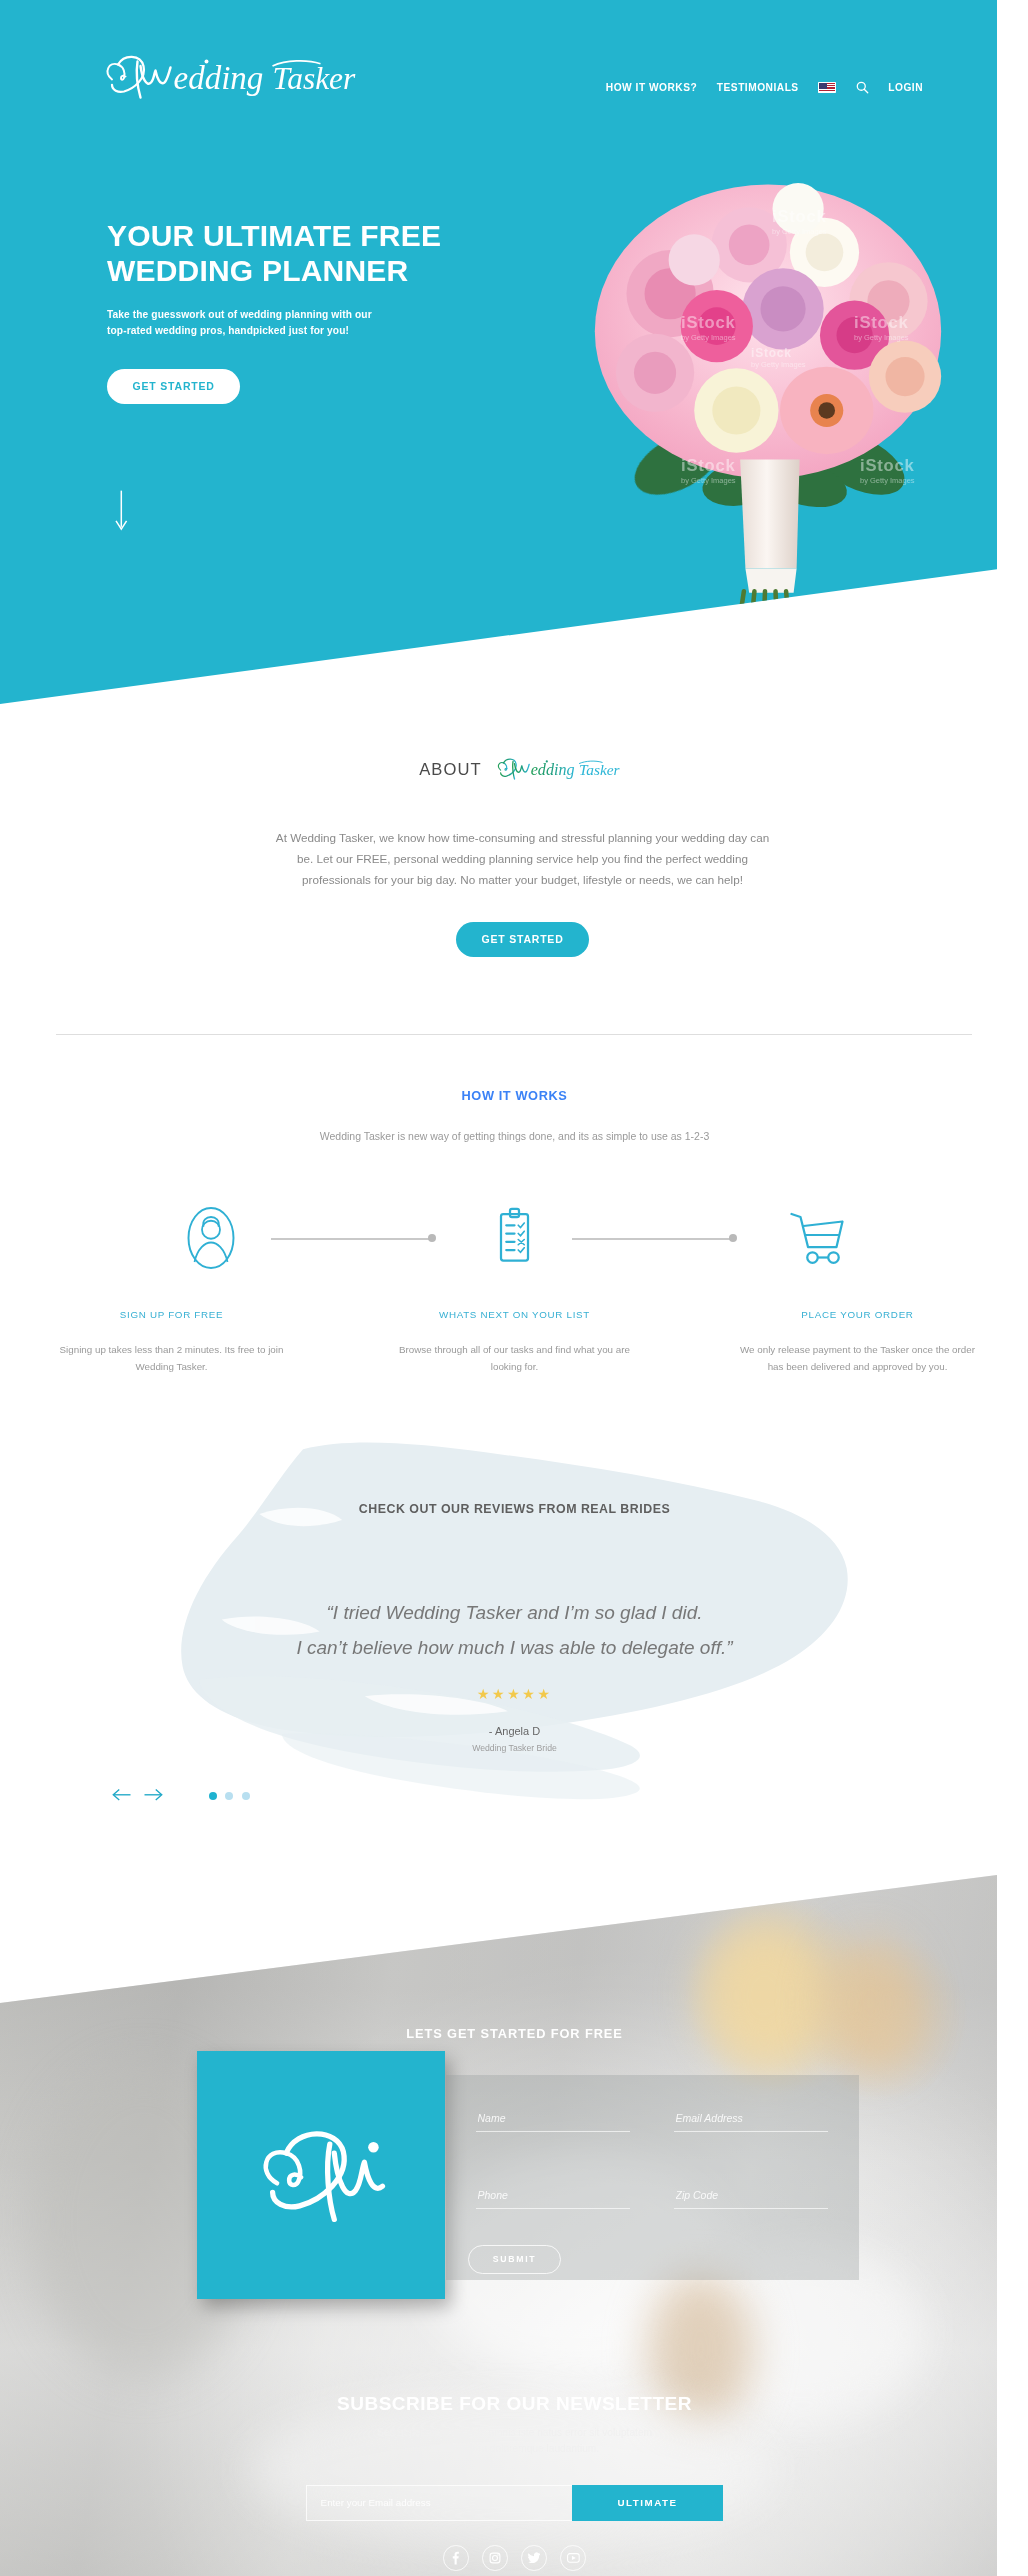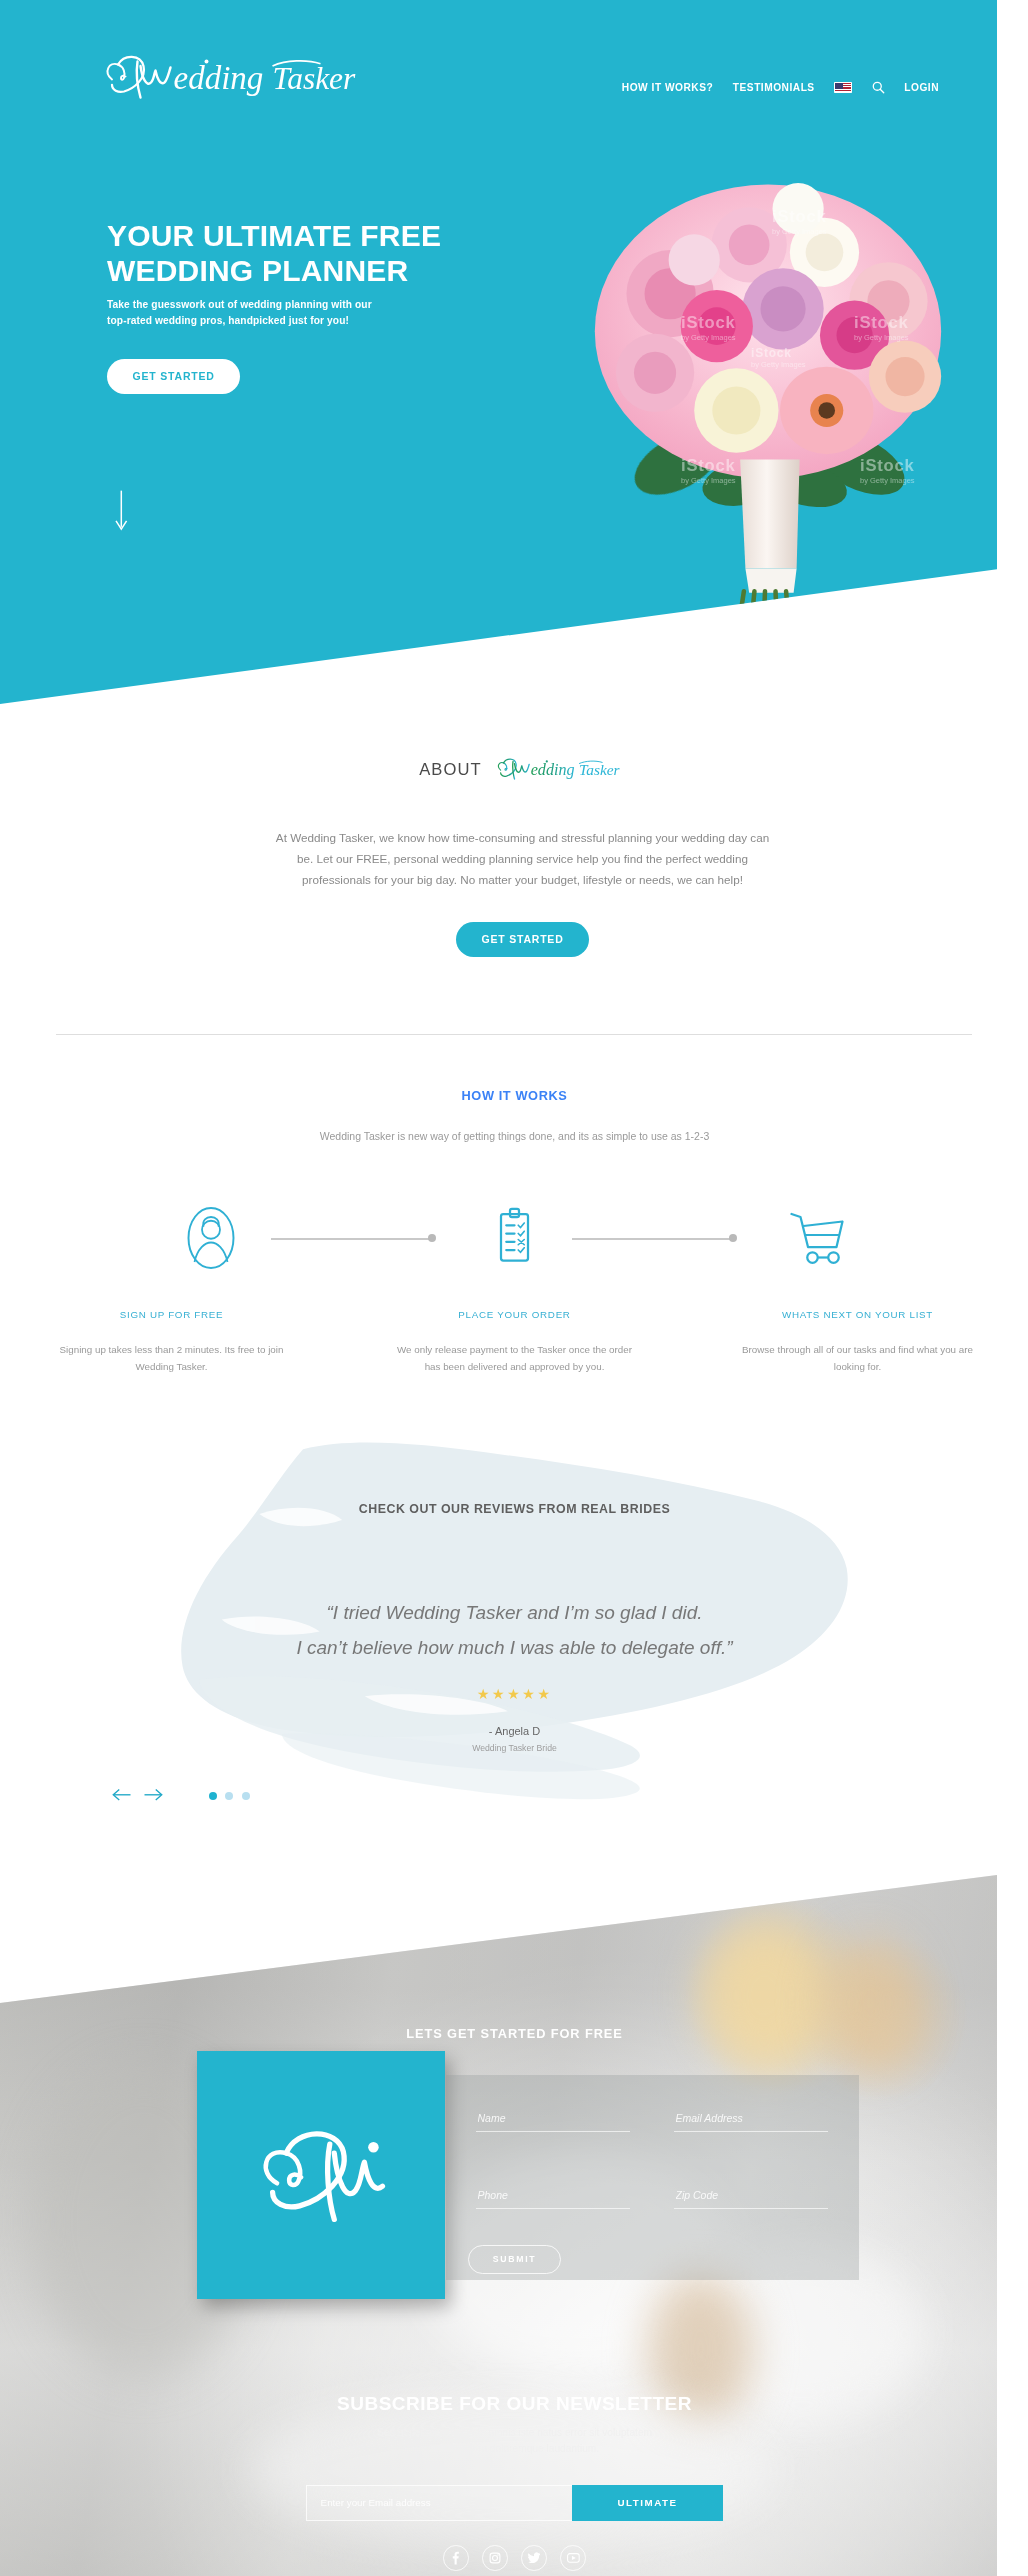--- a/index.html
+++ b/index.html
@@ -20,21 +20,21 @@
   }
   .hero-inner { position:absolute; inset:0; }
 
   .nav { position:absolute; left:0; top:0; width:1029px; height:132px; }
   .logo-wrap {
     position:absolute; left:98px; top:45px; width:286px; height:60px;
   }
   .logo-wrap svg { display:block; }
 
   .nav-links {
-    position:absolute; right:90px; top:81px;
+    position:absolute; right:106px; top:81px;
     display:flex; align-items:center; gap:19.6px;
   }
   .nav-link {
     color:#ffffff; font-size:10.2px; font-weight:bold; letter-spacing:0.5px;
     text-decoration:none; cursor:pointer; white-space:nowrap;
   }
   .flag-icon {
     width:18px; height:11.3px; display:inline-block; position:relative;
     border:0.8px solid rgba(255,255,255,.4); border-radius:0.8px; overflow:hidden;
     background:#fff; cursor:pointer; flex:0 0 auto;
@@ -42,21 +42,21 @@
   .flag-icon i { position:absolute; left:0; width:100%; height:1.2px; background:#b22234; display:block; }
   .flag-canton { position:absolute; left:0; top:0; width:7.5px; height:6px; background:#3c3b6e; }
   .search-icon { cursor:pointer; display:block; }
 
   .hero-copy { position:absolute; left:107px; top:218px; width:482px; }
   .hero-title {
     color:#ffffff; font-size:30px; line-height:35px; font-weight:bold;
     letter-spacing:0.2px;
   }
   .hero-sub {
-    color:#ffffff; font-size:10.2px; line-height:16px; margin-top:9px;
+    color:#ffffff; font-size:10.2px; line-height:16px; margin-top:19px;
     font-weight:bold; letter-spacing:0.1px;
   }
   .btn-white {
     display:inline-block; margin-top:30px; background:#ffffff; color:#23b4ce;
     font-size:10.5px; font-weight:bold; letter-spacing:0.8px;
     padding:11.3px 25.6px; border-radius:22.6px; border:none; cursor:pointer;
     font-family:"Liberation Sans", sans-serif;
   }
   .scroll-arrow { position:absolute; left:113px; top:489px; }
 
@@ -436,26 +436,26 @@
       <div class="conn-dot d2"></div>
     </div>
   </div>
 
   <div class="step-cols">
     <div class="step-col">
       <div class="step-label">SIGN UP FOR FREE</div>
       <div class="step-desc">Signing up takes less than 2 minutes. Its free to join Wedding Tasker.</div>
     </div>
     <div class="step-col">
+      <div class="step-label">WHATS NEXT ON YOUR LIST</div>
+      <div class="step-desc">Browse through all of our tasks and find what you are looking for.</div>
+    </div>
+    <div class="step-col">
       <div class="step-label">PLACE YOUR ORDER</div>
       <div class="step-desc">We only release payment to the Tasker once the order has been delivered and approved by you.</div>
-    </div>
-    <div class="step-col">
-      <div class="step-label">WHATS NEXT ON YOUR LIST</div>
-      <div class="step-desc">Browse through all of our tasks and find what you are looking for.</div>
     </div>
   </div>
 
   <div class="brush">
     <svg width="689" height="392" viewBox="0 0 915 520" aria-hidden="true">
       <g fill="#e6eef2">
         <path d="M178 24 C240 8,330 16,420 28 C540 44,660 62,780 92 C840 108,890 136,900 182 C908 226,880 268,830 300 C760 344,640 372,510 390 C380 408,250 412,150 396 C70 382,26 352,18 312 C8 260,40 196,92 138 C120 106,148 58,178 24 Z"></path>
         <path d="M40 330 C120 318,260 330,380 352 C470 368,560 392,610 416 C640 430,626 446,570 450 C470 458,320 444,200 418 C112 398,46 366,40 330 Z" opacity=".85"></path>
         <path d="M150 402 C250 398,400 414,520 438 C600 454,640 470,620 480 C580 498,430 486,300 462 C206 444,150 422,150 402 Z" opacity=".6"></path>
       </g>

